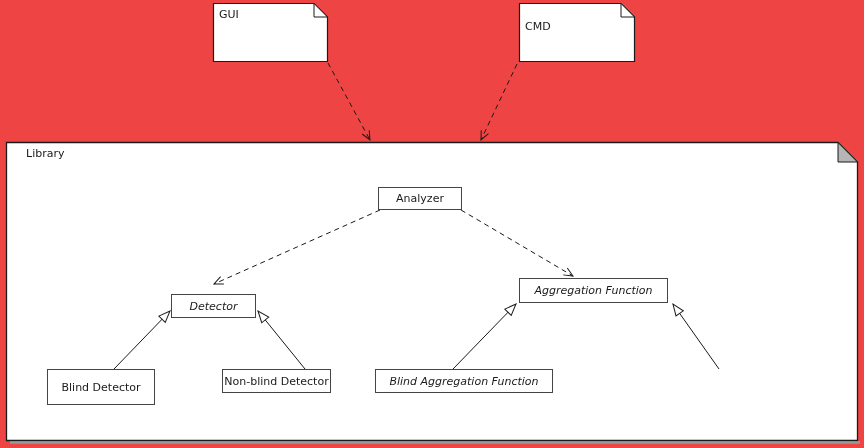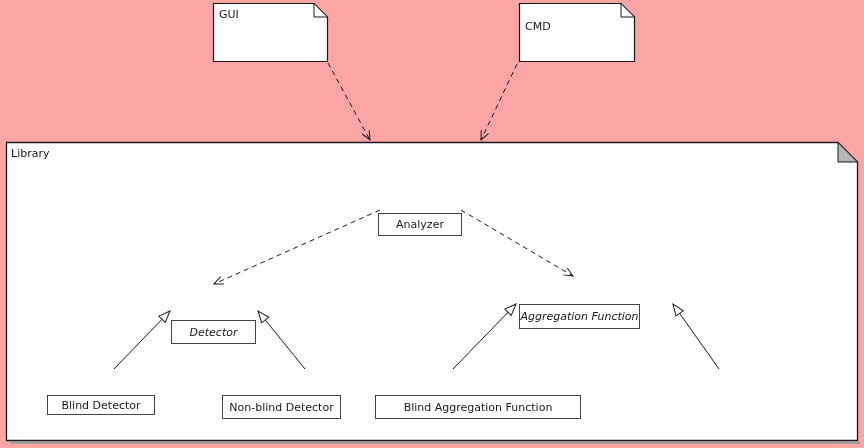--- a/index.html
+++ b/index.html
@@ -5,42 +5,41 @@
   html, body {
     margin: 0;
     padding: 0;
     background: #ffffff;
     font-family: "DejaVu Sans", "Liberation Sans", sans-serif;
   }
   #canvas {
     position: relative;
     width: 864px;
     height: 448px;
-    background: #fca5a5;
+    background: #ef4444;
     overflow: hidden;
   }
   #wires {
     position: absolute;
     left: 0;
     top: 0;
     width: 864px;
     height: 448px;
   }
   .class-box {
     position: absolute;
     box-sizing: border-box;
     background: #ffffff;
     border: 1px solid #454545;
     display: flex;
     align-items: center;
     justify-content: center;
     font-size: 11px;
     color: #1a1a1a;
     white-space: nowrap;
-    margin-top: 26px;
   }
   .class-box.abstract {
     font-style: italic;
   }
   .note-label {
     position: absolute;
     font-size: 11px;
     color: #1a1a1a;
     white-space: nowrap;
   }
@@ -76,40 +75,40 @@
     <line x1="461" y1="210" x2="573" y2="276" stroke="#1a1a1a" stroke-width="1" stroke-dasharray="5,4" marker-end="url(#openArrow)"></line>
 
     <line x1="114" y1="369" x2="170" y2="311" stroke="#1a1a1a" stroke-width="1" marker-end="url(#triArrow)"></line>
     <line x1="305" y1="369" x2="258" y2="311" stroke="#1a1a1a" stroke-width="1" marker-end="url(#triArrow)"></line>
     <line x1="453" y1="369" x2="516" y2="304" stroke="#1a1a1a" stroke-width="1" marker-end="url(#triArrow)"></line>
     <line x1="719" y1="369" x2="673" y2="304" stroke="#1a1a1a" stroke-width="1" marker-end="url(#triArrow)"></line>
   </svg>
 
   <div class="note-label" style="left:219px; top:8px;">GUI</div>
   <div class="note-label" style="left:525px; top:20px;">CMD</div>
-  <div class="note-label" style="left:11px; top:147px;">Library</div>
+  <div class="note-label" style="left:26px; top:147px;">Library</div>
 
   <div class="class-box" style="left:378px; top:187px; width:84px; height:23px;">
     <span>Analyzer</span>
   </div>
 
   <div class="class-box abstract" style="left:171px; top:294px; width:85px; height:24px;">
     <span>Detector</span>
   </div>
 
-  <div class="class-box abstract" style="left:519px; top:278px; width:121px; height:25px;">
+  <div class="class-box abstract" style="left:519px; top:278px; width:149px; height:25px;">
     <span>Aggregation Function</span>
   </div>
 
-  <div class="class-box" style="left:47px; top:369px; width:108px; height:20px;">
+  <div class="class-box" style="left:47px; top:369px; width:108px; height:36px;">
     <span>Blind Detector</span>
   </div>
 
-  <div class="class-box" style="left:222px; top:369px; width:119px; height:24px;">
+  <div class="class-box" style="left:222px; top:369px; width:109px; height:24px;">
     <span>Non-blind Detector</span>
   </div>
 
-  <div class="class-box" style="left:375px; top:369px; width:206px; height:24px;">
+  <div class="class-box" style="left:375px; top:369px; width:178px; height:24px;font-style:italic;">
     <span>Blind Aggregation Function</span>
   </div>
 
 
 </div>
 
 </body></html>

